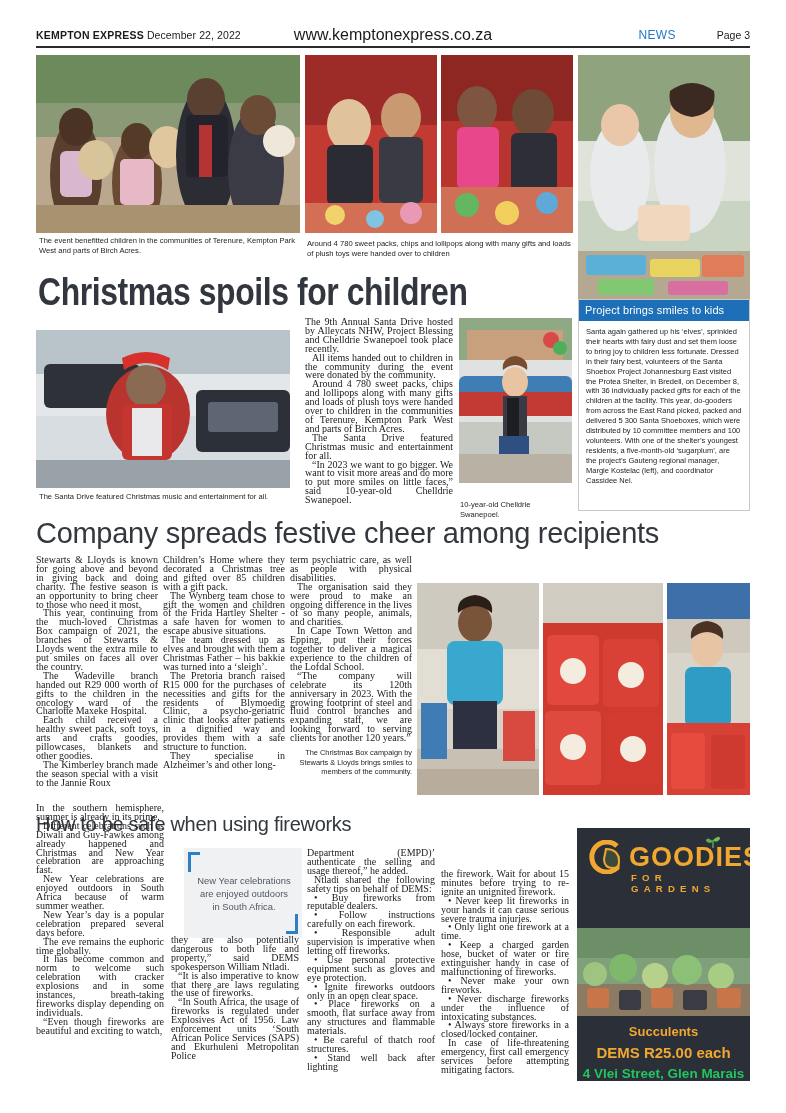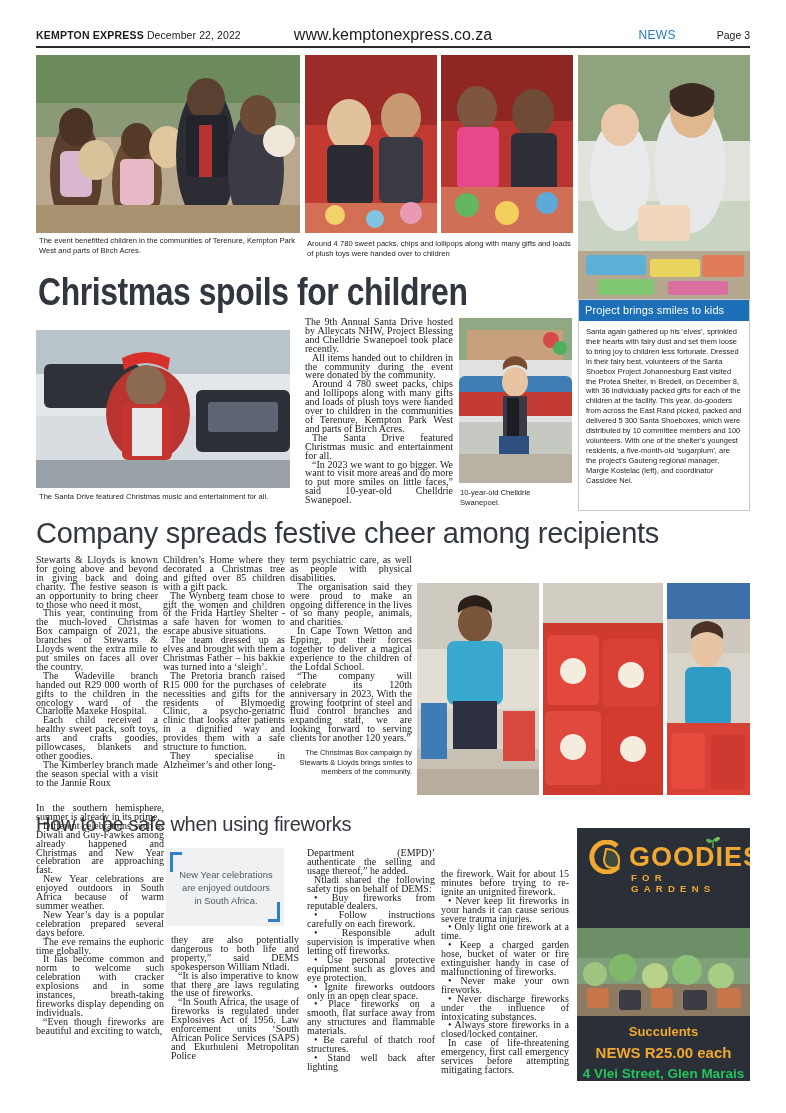--- a/index.html
+++ b/index.html
@@ -236,21 +236,21 @@
       <ellipse cx="56" cy="64" rx="13" ry="15" fill="#e9c4a2"></ellipse>
       <path d="M44 52 q12 -10 24 0 q2 -12 -12 -14 q-14 2 -12 14z" fill="#7a4c2e"></path>
       <rect x="44" y="78" width="24" height="42" fill="#3a3a45"></rect>
       <rect x="48" y="80" width="12" height="40" fill="#1d1d24"></rect>
       <rect x="40" y="118" width="30" height="38" fill="#2e4f80"></rect>
       <rect x="0" y="136" width="113" height="29" fill="#b9b2a4"></rect>
       <circle cx="92" cy="22" r="8" fill="#d84a4a"></circle>
       <circle cx="101" cy="30" r="7" fill="#4fae5a"></circle>
     </svg>
   </div>
-  <div class="cap" style="left:460px; top:488px; width:110px;">10-year-old Chelldrie Swanepoel.</div>
+  <div class="cap" style="left:460px; top:500px; width:110px;">10-year-old Chelldrie Swanepoel.</div>
 
   <div class="hl-light" style="left:36px; top:516px; width:740px; font-size:29px; line-height:34px;">Company spreads festive cheer among recipients</div>
 
   <div class="col" style="left:36px; top:556px; width:122px;">
     <p class="first">Stewarts &amp; Lloyds is known for going above and beyond in giving back and doing charity. The festive season is an opportunity to bring cheer to those who need it most.</p>
     <p>This year, continuing from the much-loved Christmas Box campaign of 2021, the branches of Stewarts &amp; Lloyds went the extra mile to put smiles on faces all over the country.</p>
     <p>The Wadeville branch handed out R29 000 worth of gifts to the children in the oncology ward of the Charlotte Maxeke Hospital.</p>
     <p>Each child received a healthy sweet pack, soft toys, arts and crafts goodies, pillowcases, blankets and other goodies.</p>
     <p>The Kimberley branch made the season special with a visit to the Jannie Roux</p>
   </div>
@@ -323,21 +323,21 @@
   <div class="col" style="left:36px; top:804px; width:128px;">
     <p class="first">In the southern hemisphere, summer is already in its prime.</p>
     <p>Different celebrations such as Diwali and Guy-Fawkes among already happened and Christmas and New Year celebration are approaching fast.</p>
     <p>New Year celebrations are enjoyed outdoors in South Africa because of warm summer weather.</p>
     <p>New Year’s day is a popular celebration prepared several days before.</p>
     <p>The eve remains the euphoric time globally.</p>
     <p>It has become common and norm to welcome such celebration with cracker explosions and in some instances, breath-taking fireworks display depending on individuals.</p>
     <p>“Even though fireworks are beautiful and exciting to watch,</p>
   </div>
 
-  <div class="pullquote" style="left:166px; top:848px; width:118px; height:78px;">
+  <div class="pullquote" style="left:184px; top:848px; width:118px; height:90px;">
     <div class="pq-br-tl"></div>
     <div class="pq-br-br"></div>
     <div class="pq-text">New Year celebrations are enjoyed outdoors in South Africa.</div>
   </div>
 
   <div class="col" style="left:171px; top:936px; width:128px;">
     <p class="first">they are also potentially dangerous to both life and property,” said DEMS spokesperson William Ntladi.</p>
     <p>“It is also imperative to know that there are laws regulating the use of fireworks.</p>
     <p>“In South Africa, the usage of fireworks is regulated under Explosives Act of 1956. Law enforcement units ‘South African Police Services (SAPS) and Ekurhuleni Metropolitan Police</p>
   </div>
@@ -398,18 +398,18 @@
         <circle cx="144" cy="48" r="13" fill="#a7cc84"></circle>
         <rect x="10" y="60" width="22" height="20" rx="3" fill="#c8754a"></rect>
         <rect x="42" y="62" width="22" height="20" rx="3" fill="#3b3b44"></rect>
         <rect x="74" y="60" width="22" height="20" rx="3" fill="#c8754a"></rect>
         <rect x="106" y="62" width="24" height="20" rx="3" fill="#3b3b44"></rect>
         <rect x="140" y="60" width="24" height="20" rx="3" fill="#c8754a"></rect>
       </svg>
     </div>
 
     <div class="ad-txt1">Succulents</div>
-    <div class="ad-txt2">NEWS R25.00 each</div>
+    <div class="ad-txt2">DEMS R25.00 each</div>
     <div class="ad-txt3">4 Vlei Street, Glen Marais</div>
 
   </div>
 
 </div>
 
 </body></html>

